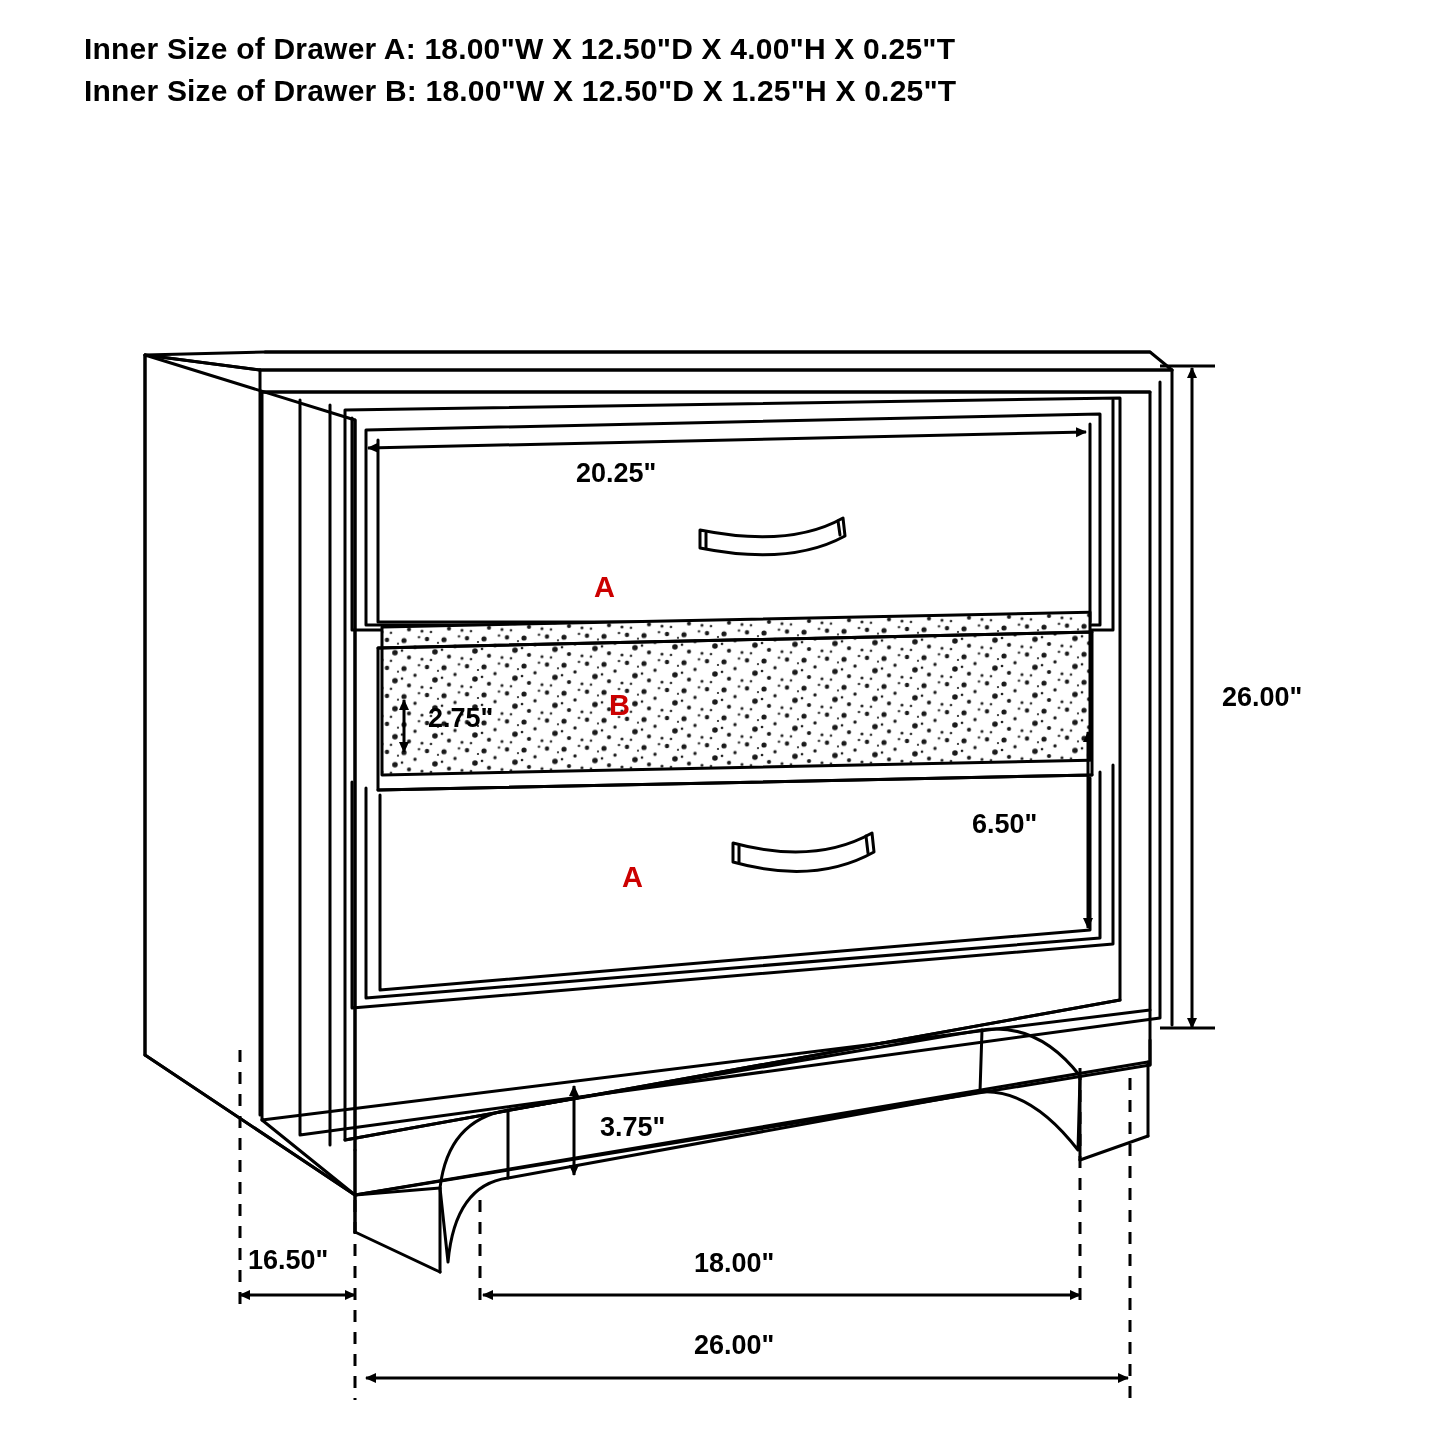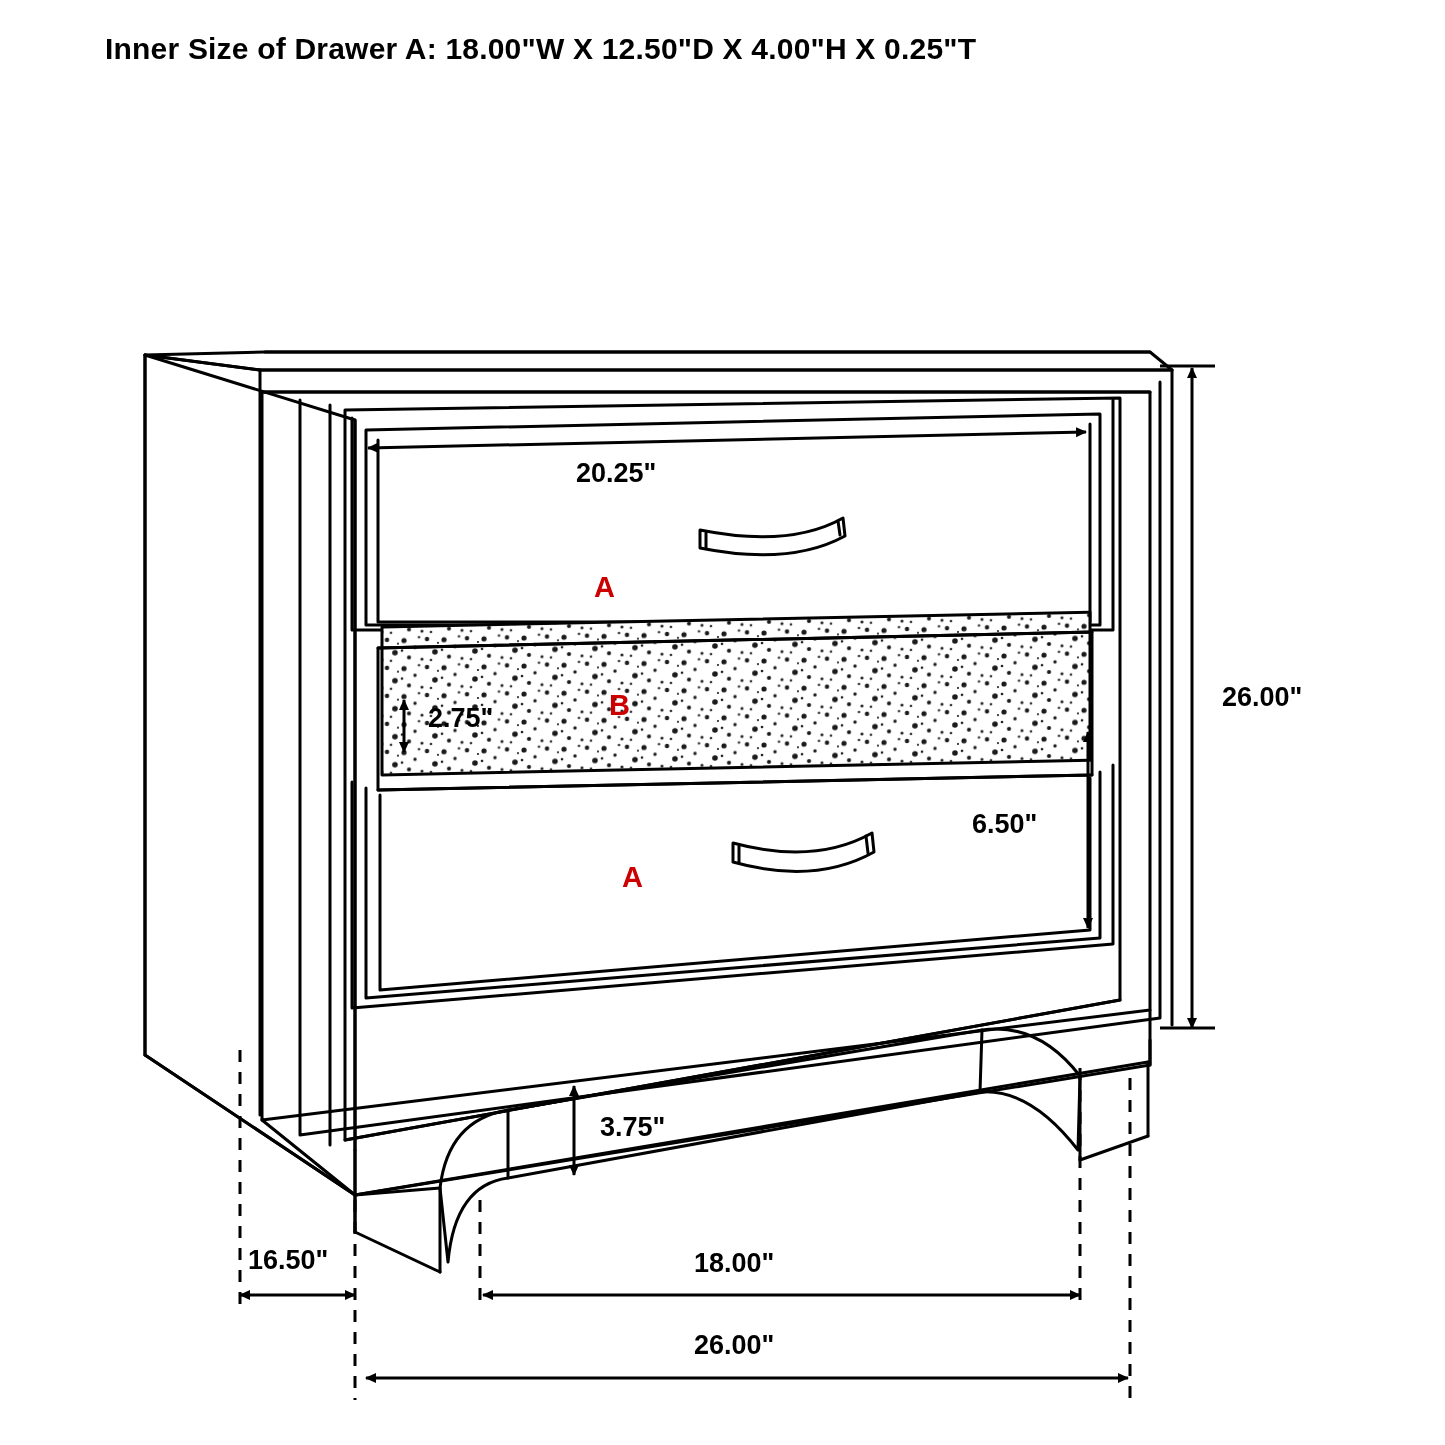--- a/index.html
+++ b/index.html
@@ -16,21 +16,21 @@
     overflow: hidden;
   }
   #diagram-root {
     position: absolute;
     left: 0; top: 0;
     width: 1445px;
     height: 1445px;
   }
   .header-block {
     position: absolute;
-    left: 105px;
+    left: 84px;
     top: 28px;
     width: 1300px;
   }
   .header-line {
     font-size: 30px;
     font-weight: bold;
     letter-spacing: 0.2px;
     line-height: 42px;
     white-space: nowrap;
     color: #000;
@@ -54,20 +54,21 @@
     white-space: nowrap;
   }
 </style>
 </head>
 <body>
 
 <div id="diagram-root">
 
   <div class="header-block">
     <div class="header-line">Inner Size of Drawer A: 18.00"W X 12.50"D X 4.00"H X 0.25"T</div>
+    <div class="header-line">Inner Size of Drawer B: 18.00"W X 12.50"D X 1.25"H X 0.25"T</div>
   </div>
 
   <svg width="1445" height="1445" viewBox="0 0 1445 1445">
     <defs>
       <marker id="arrowEnd" markerWidth="12" markerHeight="12" refX="10" refY="5" orient="auto" markerUnits="userSpaceOnUse">
         <path d="M0,0 L11,5 L0,10 z" fill="#000"></path>
       </marker>
       <marker id="arrowStart" markerWidth="12" markerHeight="12" refX="1" refY="5" orient="auto" markerUnits="userSpaceOnUse">
         <path d="M11,0 L0,5 L11,10 z" fill="#000"></path>
       </marker>

